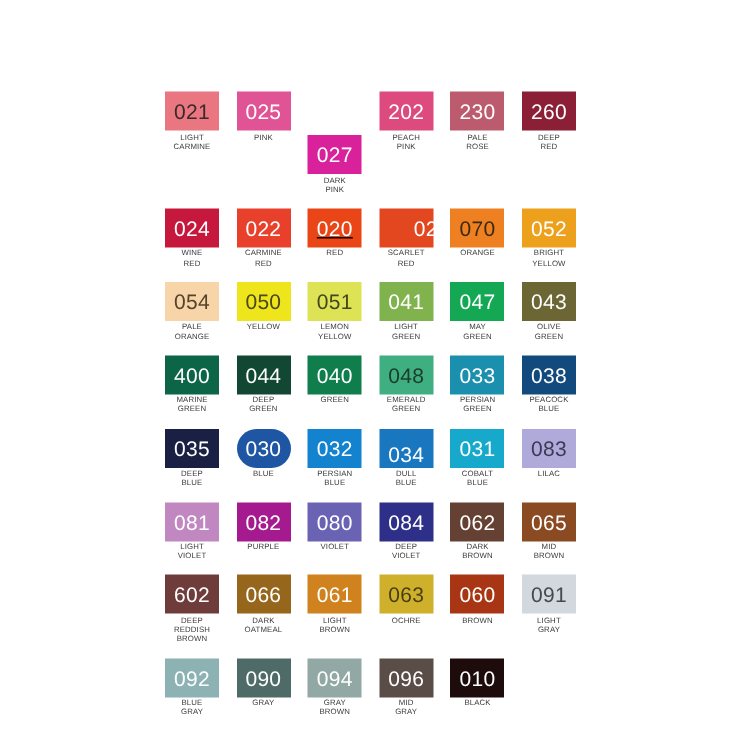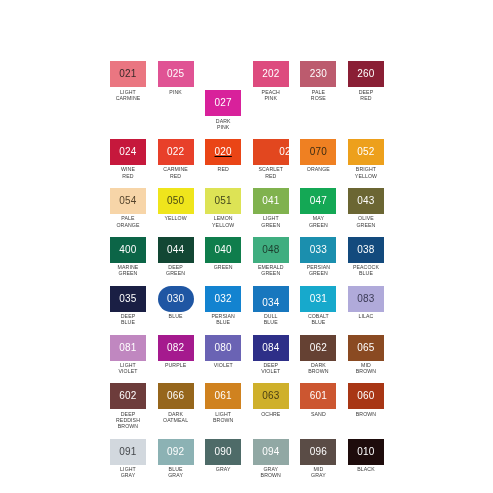--- a/index.html
+++ b/index.html
@@ -39,21 +39,21 @@
   }
   .swatch-chip {
     width: 36px;
     height: 26px;
     display: flex;
     align-items: center;
     justify-content: center;
     box-sizing: border-box;
   }
   .swatch-code {
-    font-size: 10px;
+    font-size: 14px;
     letter-spacing: 0.2px;
     line-height: 1;
     font-family: "Liberation Sans", sans-serif;
   }
   .swatch-name {
     margin-top: 1.5px;
     font-size: 5.2px;
     line-height: 6.2px;
     text-align: center;
     color: #3a3a3a;
@@ -302,26 +302,20 @@
         </div>
         <div class="swatch-name">LIGHT BROWN</div>
       </div>
       <div class="swatch-cell">
         <div class="swatch-chip" style="background-color: rgb(207, 176, 43);">
           <span class="swatch-code" style="color: rgb(74, 63, 20);">063</span>
         </div>
         <div class="swatch-name">OCHRE</div>
       </div>
       <div class="swatch-cell">
-        <div class="swatch-chip" style="background-color: rgb(204, 86, 48);">
-          <span class="swatch-code" style="color: rgb(255, 255, 255);">601</span>
-        </div>
-        <div class="swatch-name">SAND</div>
-      </div>
-      <div class="swatch-cell">
         <div class="swatch-chip" style="background-color: rgb(168, 54, 21);">
           <span class="swatch-code" style="color: rgb(255, 255, 255);">060</span>
         </div>
         <div class="swatch-name">BROWN</div>
       </div>
       <div class="swatch-cell">
         <div class="swatch-chip" style="background-color: rgb(210, 216, 222);">
           <span class="swatch-code" style="color: rgb(69, 72, 76);">091</span>
         </div>
         <div class="swatch-name">LIGHT GRAY</div>

